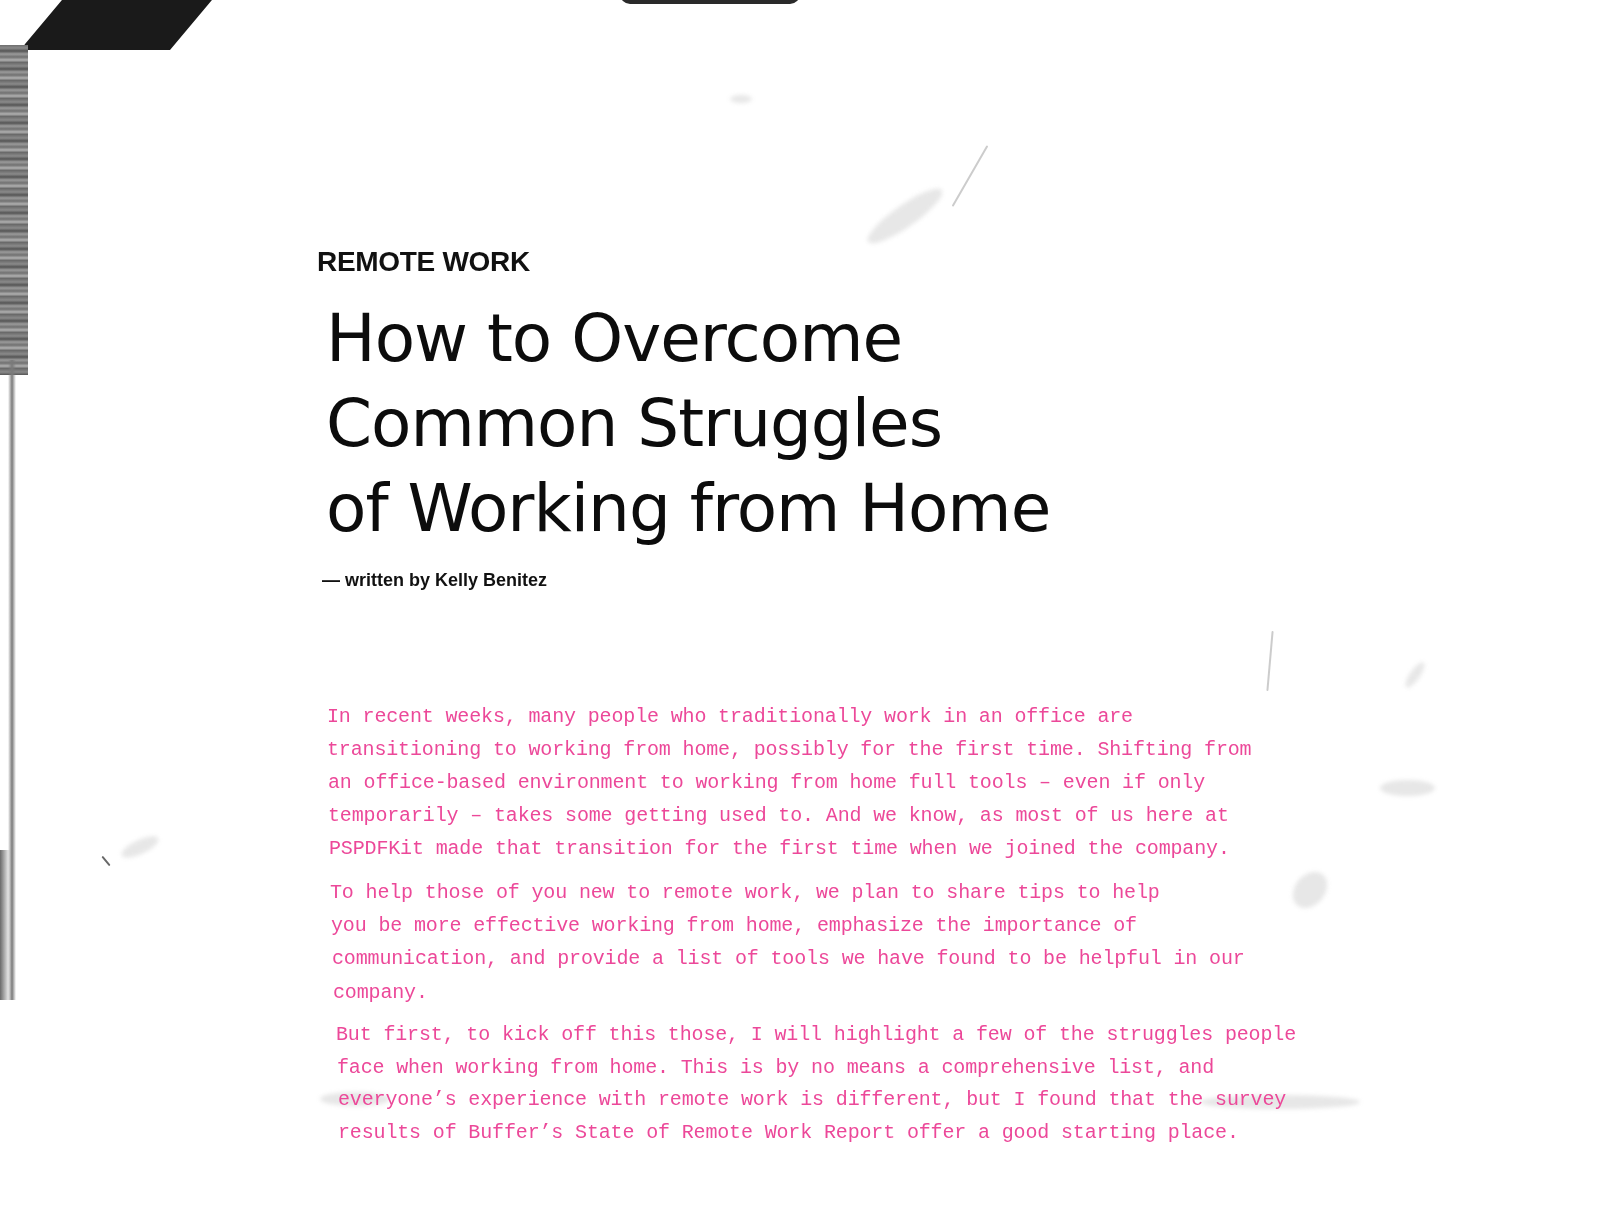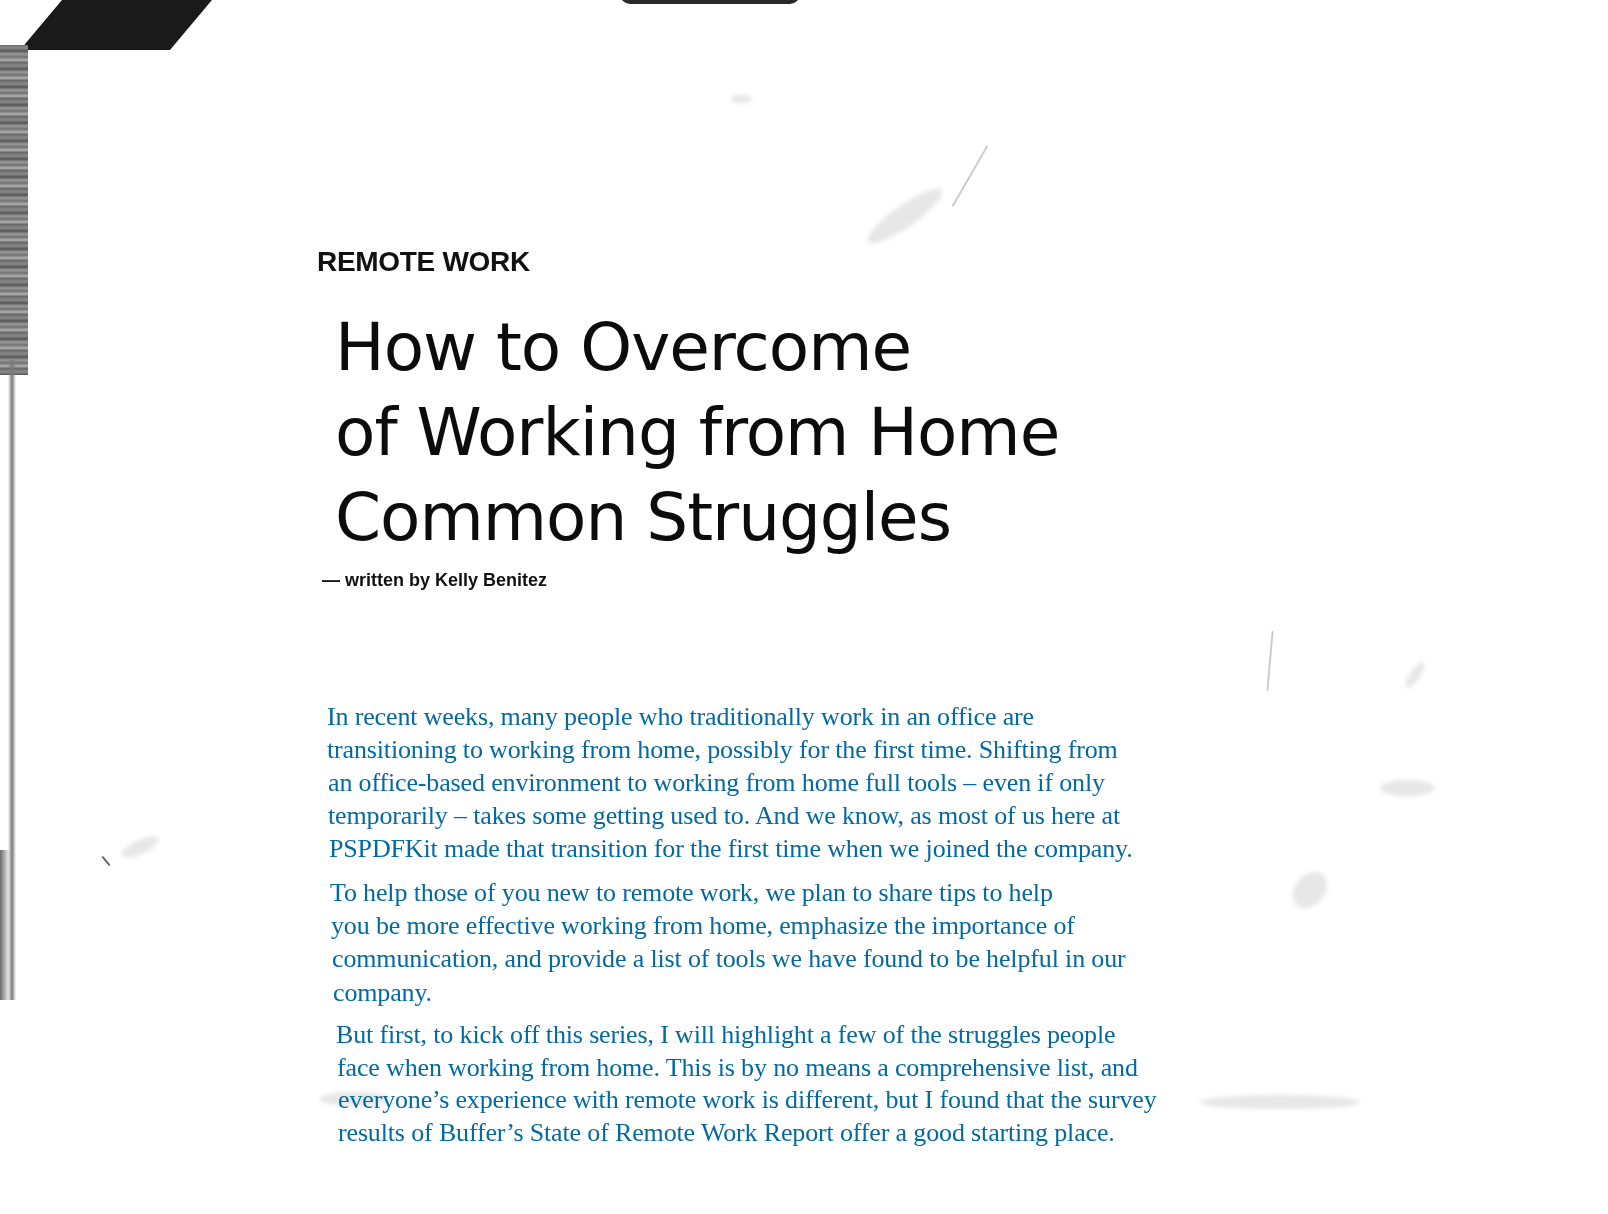--- a/index.html
+++ b/index.html
@@ -87,21 +87,21 @@
       font-weight: bold;
       font-size: 28px;
       letter-spacing: -0.3px;
       color: #111;
       white-space: nowrap;
     }
     .title {
       position: absolute;
       left: 318px;
       top: 288px;
-      margin: 17px;
+      margin: 8px;
       font-family: "DejaVu Sans", sans-serif;
       font-weight: normal;
       font-size: 66px;
       line-height: 85px;
       letter-spacing: -1px;
       color: #0c0c0c;
     }
     .title .title-line {
       display: block;
       white-space: nowrap;
@@ -111,24 +111,24 @@
       left: 322px;
       top: 570px;
       font-family: "Liberation Sans", sans-serif;
       font-weight: bold;
       font-size: 18px;
       color: #111;
       white-space: nowrap;
     }
     .body-line {
       position: absolute;
-      font-family: Liberation Serif, serif;
-      font-size: 26px;
+      font-family: Liberation Mono, monospace;
+      font-size: 20px;
       line-height: 26px;
-      color: #0369a1;
+      color: #ec4899;
       white-space: nowrap;
       letter-spacing: -0.15px;
     }
   </style>
 </head>
 <body>
 
 <div class="scan-corner-shadow"></div>
 <div class="scan-top-blob"></div>
 <div class="scan-left-band"></div>
@@ -144,22 +144,22 @@
 <div class="smudge" style="left:320px;top:1092px;width:70px;height:14px;"></div>
 <div class="smudge" style="left:120px;top:840px;width:40px;height:14px;transform:rotate(-25deg);"></div>
 <div class="scratch" style="left:100px;top:860px;width:12px;transform:rotate(50deg);background:rgba(40,40,40,0.7);"></div>
 <div class="scratch" style="left:935px;top:175px;width:70px;transform:rotate(-60deg);"></div>
 <div class="scratch" style="left:1240px;top:660px;width:60px;transform:rotate(95deg);"></div>
 
 <div class="kicker">REMOTE WORK</div>
 
 <h1 class="title">
   <span class="title-line">How to Overcome</span>
+  <span class="title-line">Common Struggles</span>
   <span class="title-line">of Working from Home</span>
-  <span class="title-line">Common Struggles</span>
 </h1>
 
 <div class="byline">— written by Kelly Benitez</div>
 
 <div>
 
   <div>
     <div class="body-line" style="left:327px;top:704px;">In recent weeks, many people who traditionally work in an office are</div>
     <div class="body-line" style="left:327px;top:737px;">transitioning to working from home, possibly for the first time. Shifting from</div>
     <div class="body-line" style="left:328px;top:770px;">an office-based environment to working from home full tools – even if only</div>
@@ -168,18 +168,18 @@
   </div>
 
   <div>
     <div class="body-line" style="left:330px;top:880px;">To help those of you new to remote work, we plan to share tips to help</div>
     <div class="body-line" style="left:331px;top:913px;">you be more effective working from home, emphasize the importance of</div>
     <div class="body-line" style="left:332px;top:946px;">communication, and provide a list of tools we have found to be helpful in our</div>
     <div class="body-line" style="left:333px;top:980px;">company.</div>
   </div>
 
   <div>
-    <div class="body-line" style="left:336px;top:1022px;">But first, to kick off this series, I will highlight a few of the struggles people</div>
+    <div class="body-line" style="left:336px;top:1022px;">But first, to kick off this those, I will highlight a few of the struggles people</div>
     <div class="body-line" style="left:337px;top:1055px;">face when working from home. This is by no means a comprehensive list, and</div>
     <div class="body-line" style="left:338px;top:1087px;">everyone’s experience with remote work is different, but I found that the survey</div>
     <div class="body-line" style="left:338px;top:1120px;">results of Buffer’s State of Remote Work Report offer a good starting place.</div>
   </div>
 </div>
 
 </body></html>

